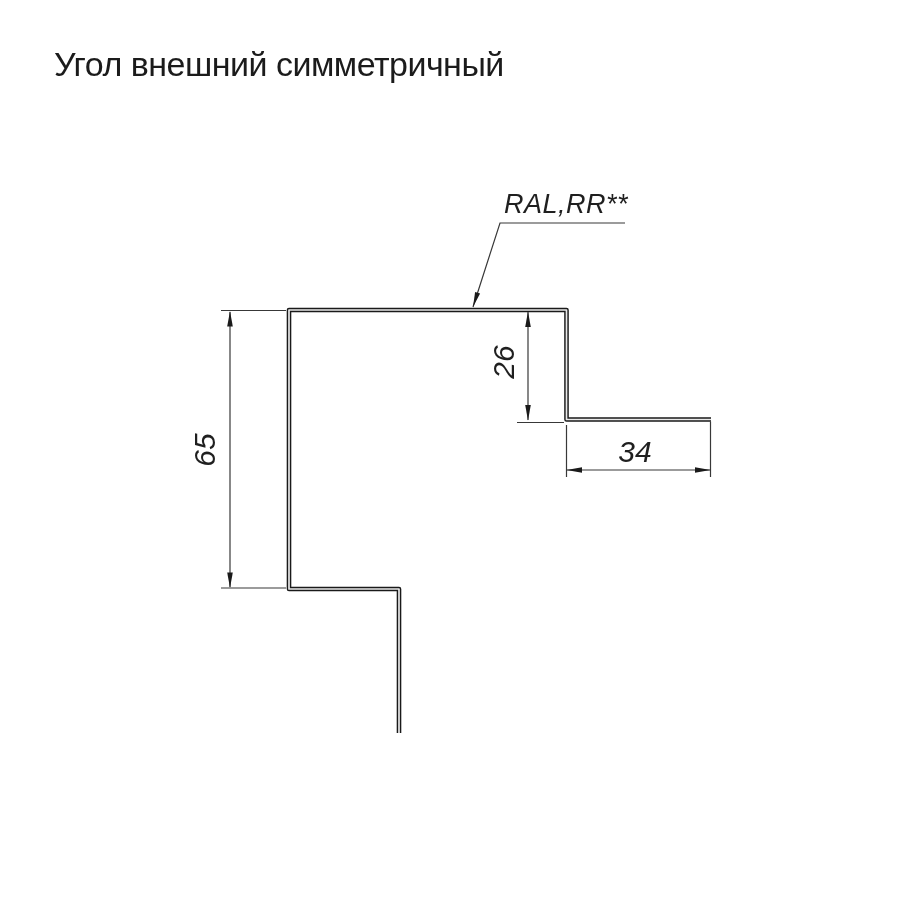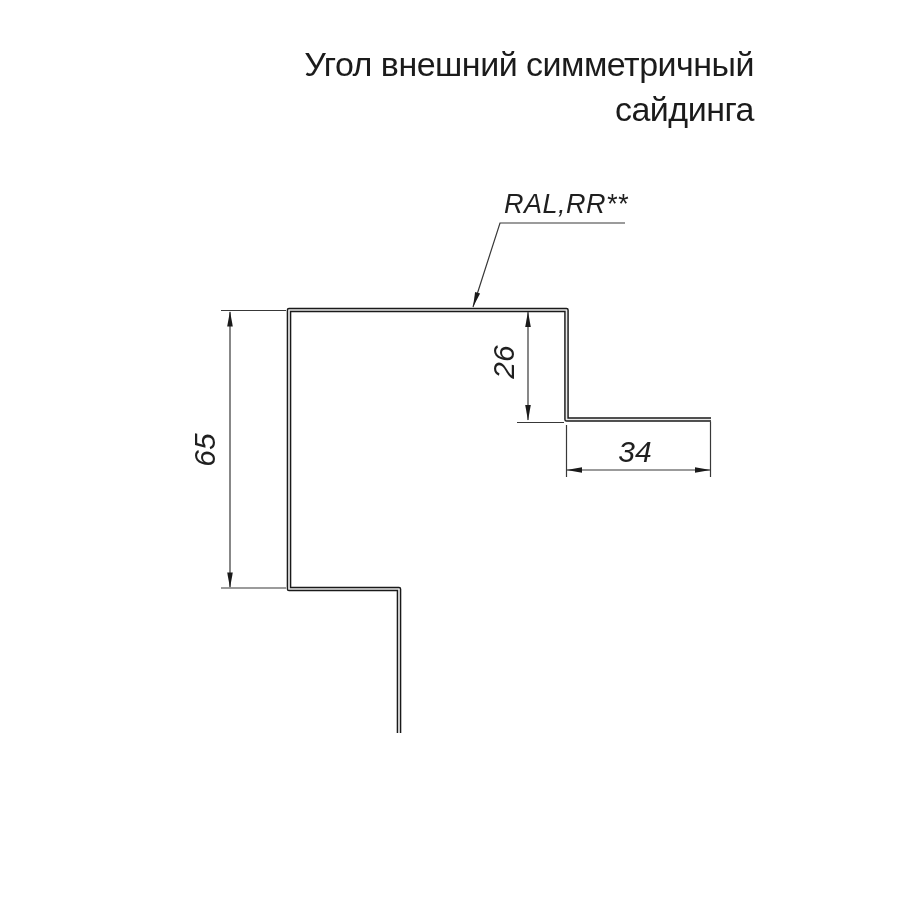--- a/index.html
+++ b/index.html
@@ -13,21 +13,21 @@
     width: 900px;
     height: 900px;
     background: #ffffff;
     overflow: hidden;
   }
   .title-block {
     position: absolute;
     top: 42px;
     left: 54px;
     width: 700px;
-    text-align: right;
+    text-align: left;
     color: #1b1b1b;
     font-size: 34px;
     line-height: 45px;
     letter-spacing: -0.5px;
     font-family: "Liberation Sans", sans-serif;
   }
   .title-line { display: block; }
   svg.drawing {
     position: absolute;
     top: 0;
@@ -68,21 +68,20 @@
     letter-spacing: 0.5px;
   }
 </style>
 </head>
 <body>
 
 <div class="page">
 
   <div class="title-block">
     <span class="title-line">Угол внешний симметричный</span>
-    <span class="title-line">сайдинга</span>
   </div>
 
   <svg class="drawing" width="900" height="900" viewBox="0 0 900 900">
 
     <g>
       <path class="profile-under" d="M 399 733 L 399 589 L 289 589 L 289 310 L 566.5 310 L 566.5 419.5 L 711 419.5"></path>
       <path class="profile-over" d="M 399 733 L 399 589 L 289 589 L 289 310 L 566.5 310 L 566.5 419.5 L 711 419.5"></path>
     </g>
 
     <g>

